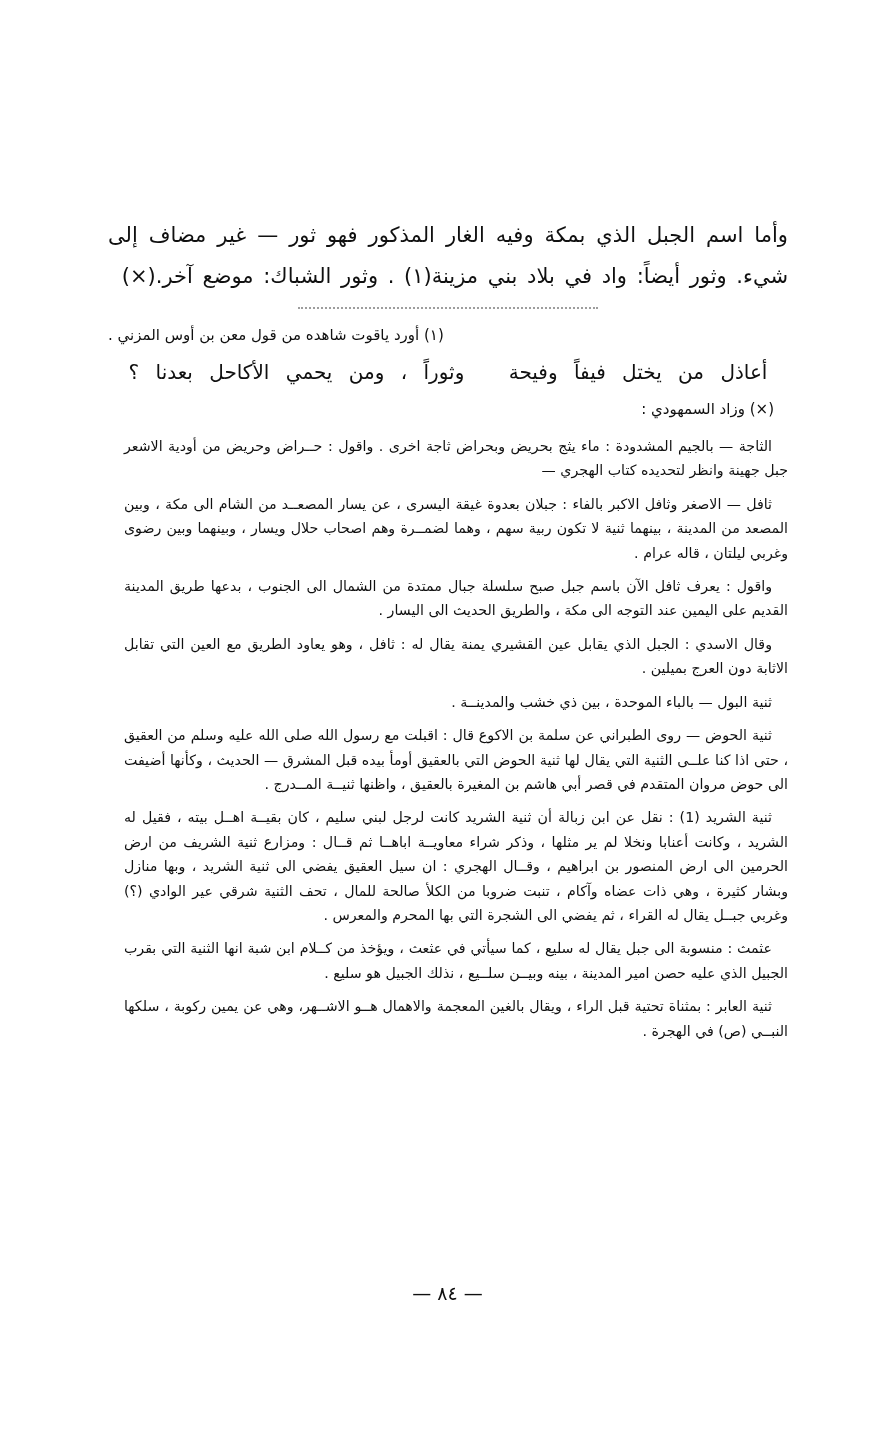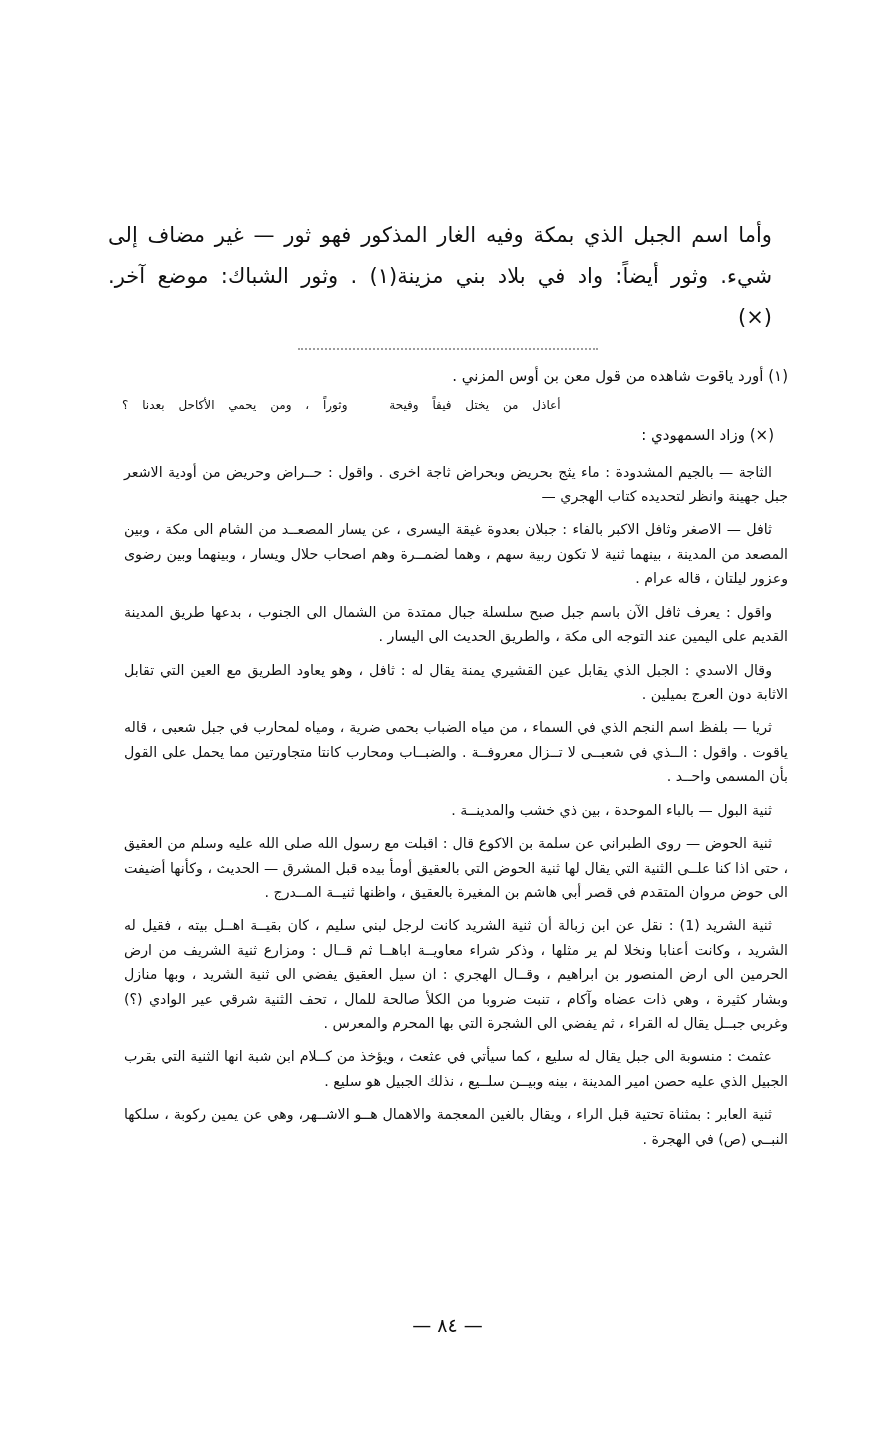--- a/index.html
+++ b/index.html
@@ -28,43 +28,43 @@
     direction: rtl;
     text-align: justify;
   }
 
   
   .headline {
     font-size: 21px;
     line-height: 1.95;
     letter-spacing: 0.3px;
     text-align: justify;
-    margin: 0 16px 6px 0;
+    margin: 0 0 6px 0;
     word-spacing: 3px;
   }
 
   .dotted-rule {
     margin: 10px auto 12px auto;
     width: 300px;
     border-top: 2px dotted #8d8d8d;
     height: 0;
     opacity: .85;
   }
 
   .footnote-lead {
     font-size: 15px;
     line-height: 1.9;
     margin: 0 0 4px 0;
-    text-align: right;
+    text-align: left;
   }
   .verse {
-    font-size: 12px;
+    font-size: 20px;
     line-height: 1.9;
     margin: 0 0 4px 0;
-    text-align: left;
+    text-align: center;
     word-spacing: 10px;
   }
   .verse .seg {
     display: inline-block;
     margin: 0 14px;
   }
   .sig {
     font-size: 15px;
     line-height: 1.9;
     margin: 0 0 10px 0;
@@ -84,21 +84,20 @@
   }
 
   .folio {
     position: absolute;
     left: 0;
     right: 0;
     top: 1282px;
     text-align: center;
     font-size: 19px;
     letter-spacing: 2px;
-    margin-top: 32px;
   }
 </style>
 </head>
 <body>
 
 <div class="page">
   <div class="content">
 
     <p class="headline">وأما اسم الجبل الذي بمكة وفيه الغار المذكور فهو ثور — غير مضاف إلى شيء. وثور أيضاً: واد في بلاد بني مزينة(١) . وثور الشباك: موضع آخر.(×)</p>
 
@@ -107,24 +106,23 @@
     <p class="footnote-lead">(١) أورد ياقوت شاهده من قول معن بن أوس المزني .</p>
 
     <p class="verse">
       <span class="seg">أعاذل من يختل فيفاً وفيحة</span>
       <span class="seg">وثوراً ، ومن يحمي الأكاحل بعدنا ؟</span>
     </p>
 
     <p class="sig">(×) وزاد السمهودي :</p>
 
     <p class="para indent">الثاجة — بالجيم المشدودة : ماء يثج بحريض وبحراض ثاجة اخرى . واقول : حــراض وحريض من أودية الاشعر جبل جهينة وانظر لتحديده كتاب الهجري —</p>
-    <p class="para indent">ثافل — الاصغر وثافل الاكبر بالفاء : جبلان بعدوة غيقة اليسرى ، عن يسار المصعــد من الشام الى مكة ، وبين المصعد من المدينة ، بينهما ثنية لا تكون ربية سهم ، وهما لضمــرة وهم اصحاب حلال ويسار ، وبينهما وبين رضوى وعزور ليلتان ، قاله عرام .</p>
+    <p class="para indent">ثافل — الاصغر وثافل الاكبر بالفاء : جبلان بعدوة غيقة اليسرى ، عن يسار المصعــد من الشام الى مكة ، وبين المصعد من المدينة ، بينهما ثنية لا تكون ربية سهم ، وهما لضمــرة وهم اصحاب حلال ويسار ، وبينهما وبين رضوى وغربي ليلتان ، قاله عرام .</p>
     <p class="para indent">واقول : يعرف ثافل الآن باسم جبل صبح سلسلة جبال ممتدة من الشمال الى الجنوب ، بدعها طريق المدينة القديم على اليمين عند التوجه الى مكة ، والطريق الحديث الى اليسار .</p>
     <p class="para indent">وقال الاسدي : الجبل الذي يقابل عين القشيري يمنة يقال له : ثافل ، وهو يعاود الطريق مع العين التي تقابل الاثابة دون العرج بميلين .</p>
-    <p class="para indent">ثريا — بلفظ اسم النجم الذي في السماء ، من مياه الضباب بحمى ضرية ، ومياه لمحارب في جبل شعبى ، قاله ياقوت . واقول : الــذي في شعبــى لا تــزال معروفــة . والضبــاب ومحارب كانتا متجاورتين مما يحمل على القول بأن المسمى واحــد .</p>
     <p class="para indent">ثنية البول — بالباء الموحدة ، بين ذي خشب والمدينــة .</p>
     <p class="para indent">ثنية الحوض — روى الطبراني عن سلمة بن الاكوع قال : اقبلت مع رسول الله صلى الله عليه وسلم من العقيق ، حتى اذا كنا علــى الثنية التي يقال لها ثنية الحوض التي بالعقيق أومأ بيده قبل المشرق — الحديث ، وكأنها أضيفت الى حوض مروان المتقدم في قصر أبي هاشم بن المغيرة بالعقيق ، واظنها ثنيــة المــدرج .</p>
     <p class="para indent">ثنية الشريد (1) : نقل عن ابن زبالة أن ثنية الشريد كانت لرجل لبني سليم ، كان بقيــة اهــل بيته ، فقيل له الشريد ، وكانت أعنابا ونخلا لم ير مثلها ، وذكر شراء معاويــة اباهــا ثم قــال : ومزارع ثنية الشريف من ارض الحرمين الى ارض المنصور بن ابراهيم ، وقــال الهجري : ان سيل العقيق يفضي الى ثنية الشريد ، وبها منازل وبشار كثيرة ، وهي ذات عضاه وآكام ، تنبت ضروبا من الكلأ صالحة للمال ، تحف الثنية شرقي عير الوادي (؟) وغربي جبــل يقال له القراء ، ثم يفضي الى الشجرة التي بها المحرم والمعرس .</p>
     <p class="para indent">عثمث : منسوبة الى جبل يقال له سليع ، كما سيأتي في عثعث ، ويؤخذ من كــلام ابن شبة انها الثنية التي بقرب الجبيل الذي عليه حصن امير المدينة ، بينه وبيــن سلــيع ، نذلك الجبيل هو سليع .</p>
     <p class="para indent">ثنية العابر : بمثناة تحتية قبل الراء ، ويقال بالغين المعجمة والاهمال هــو الاشــهر، وهي عن يمين ركوبة ، سلكها النبــي (ص) في الهجرة .</p>
 
   </div>
 
   <div class="folio">— ٨٤ —</div>
 </div>

